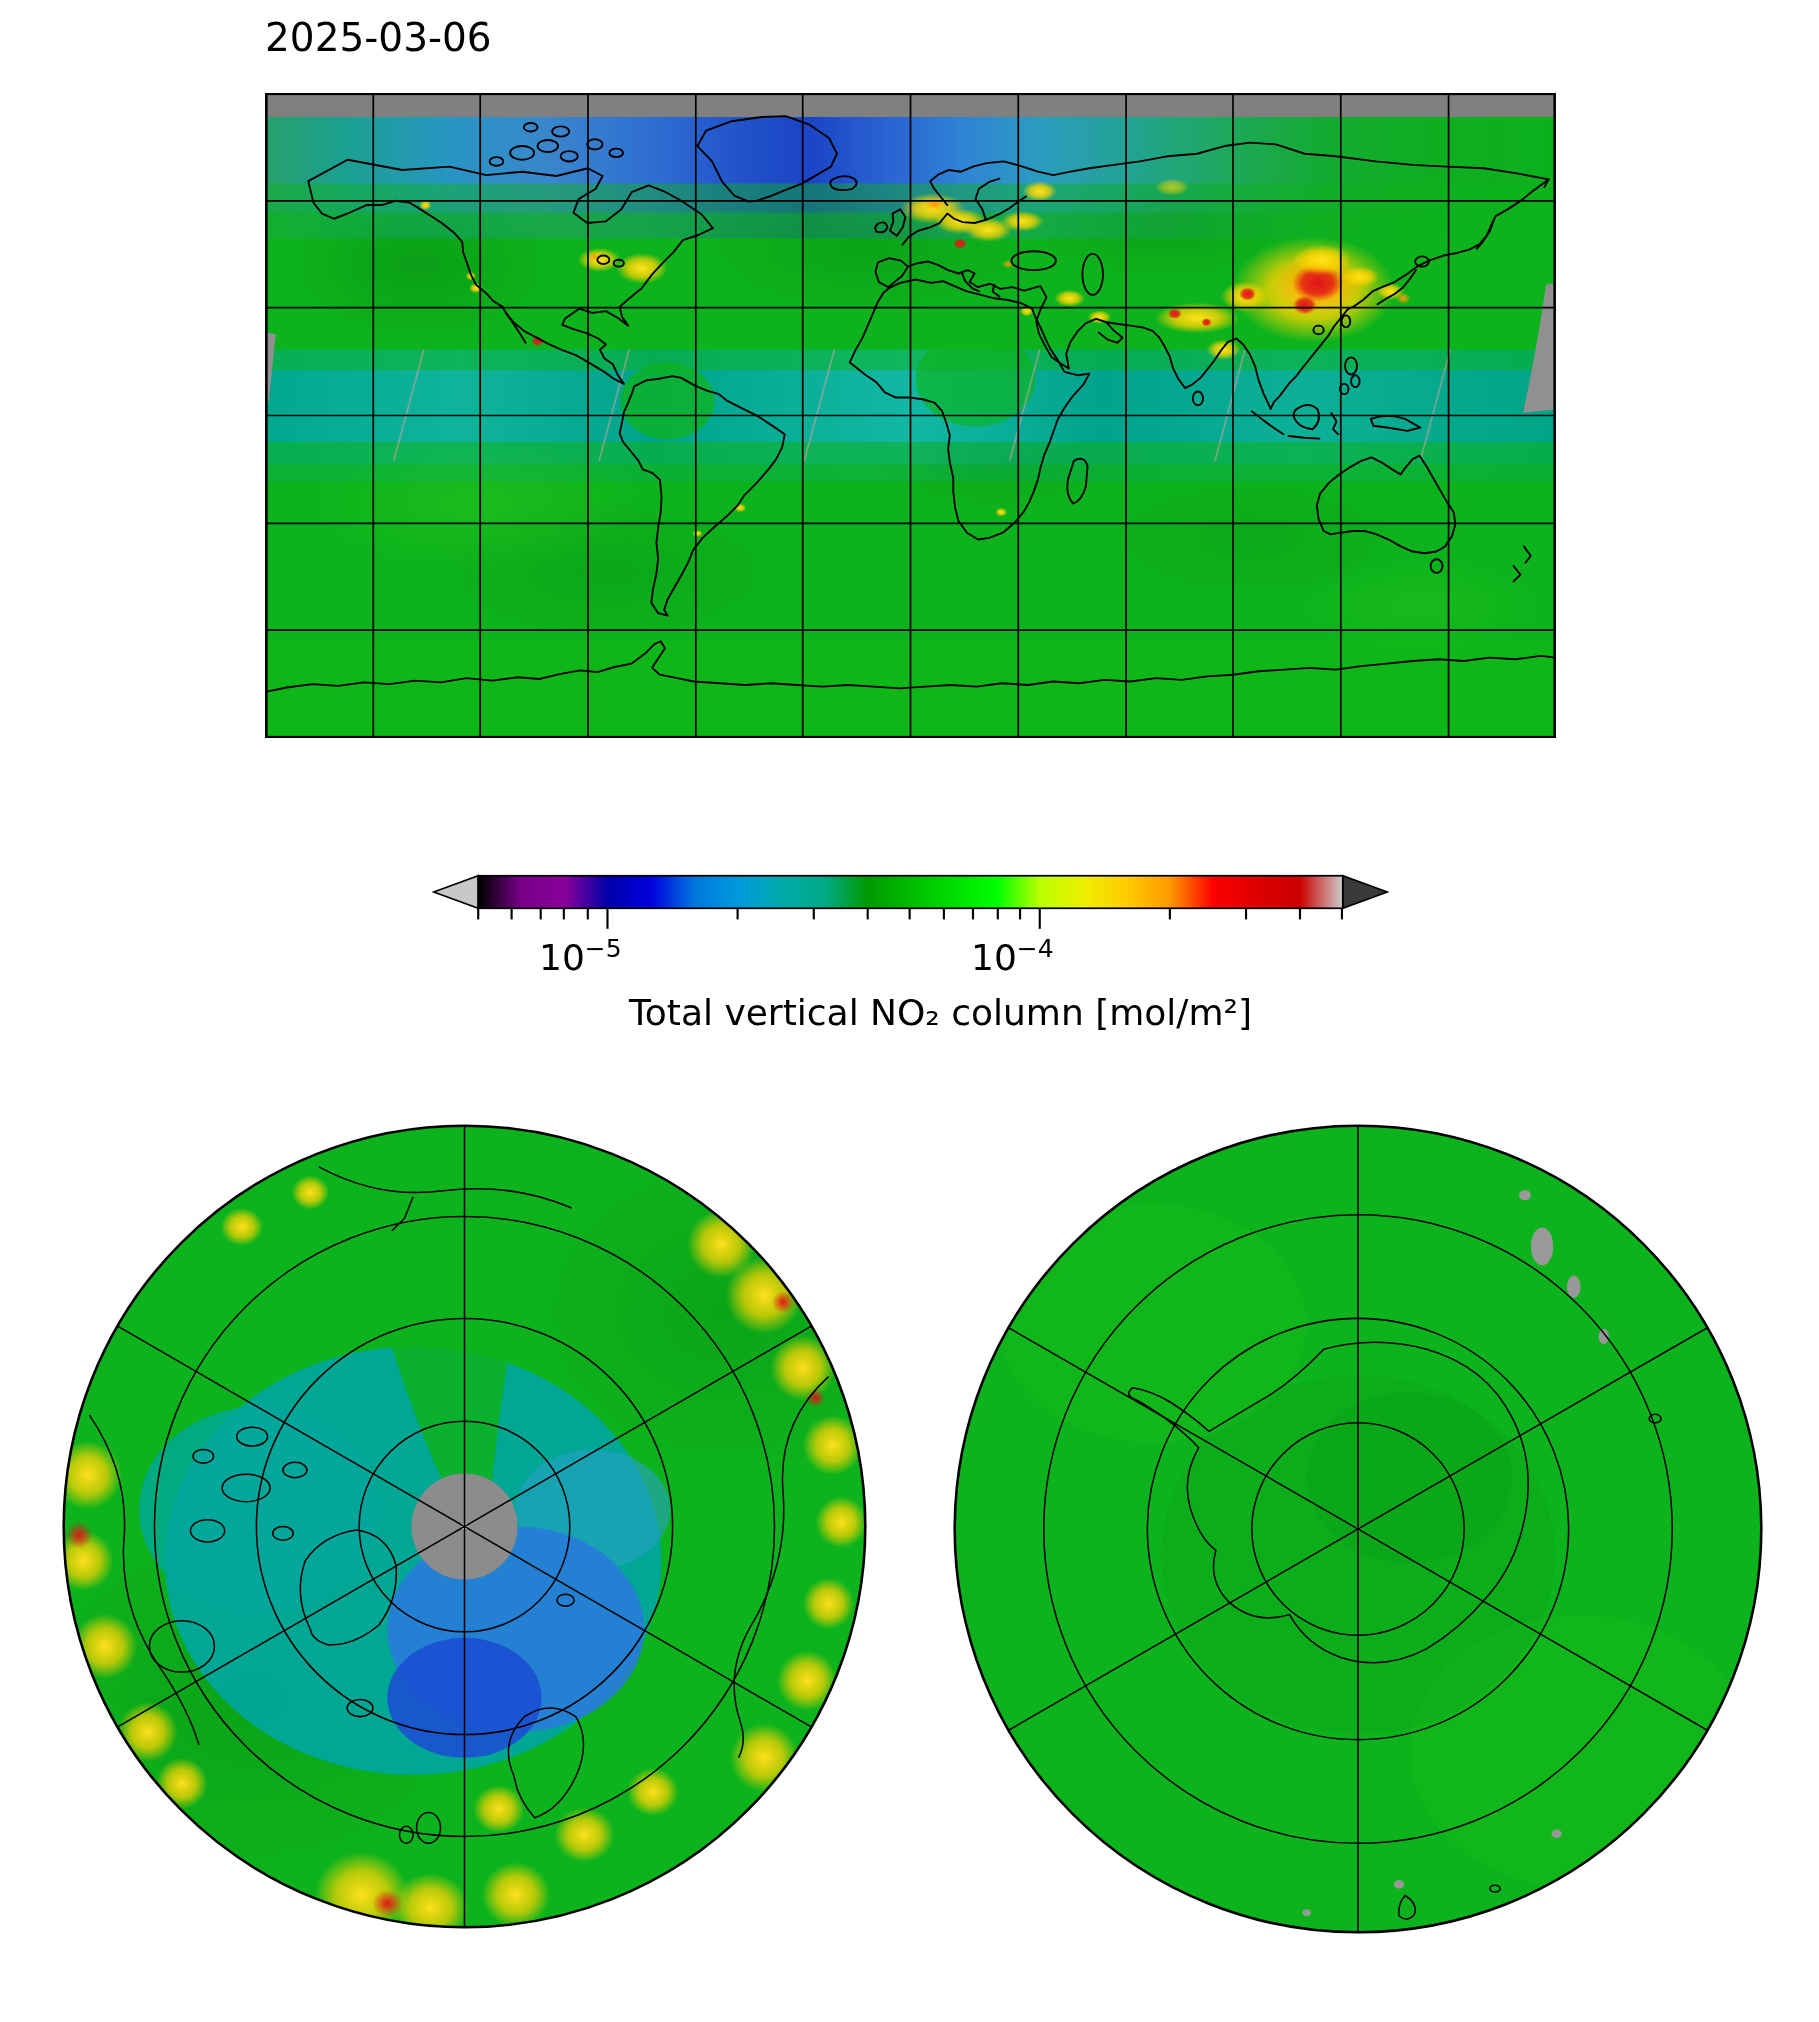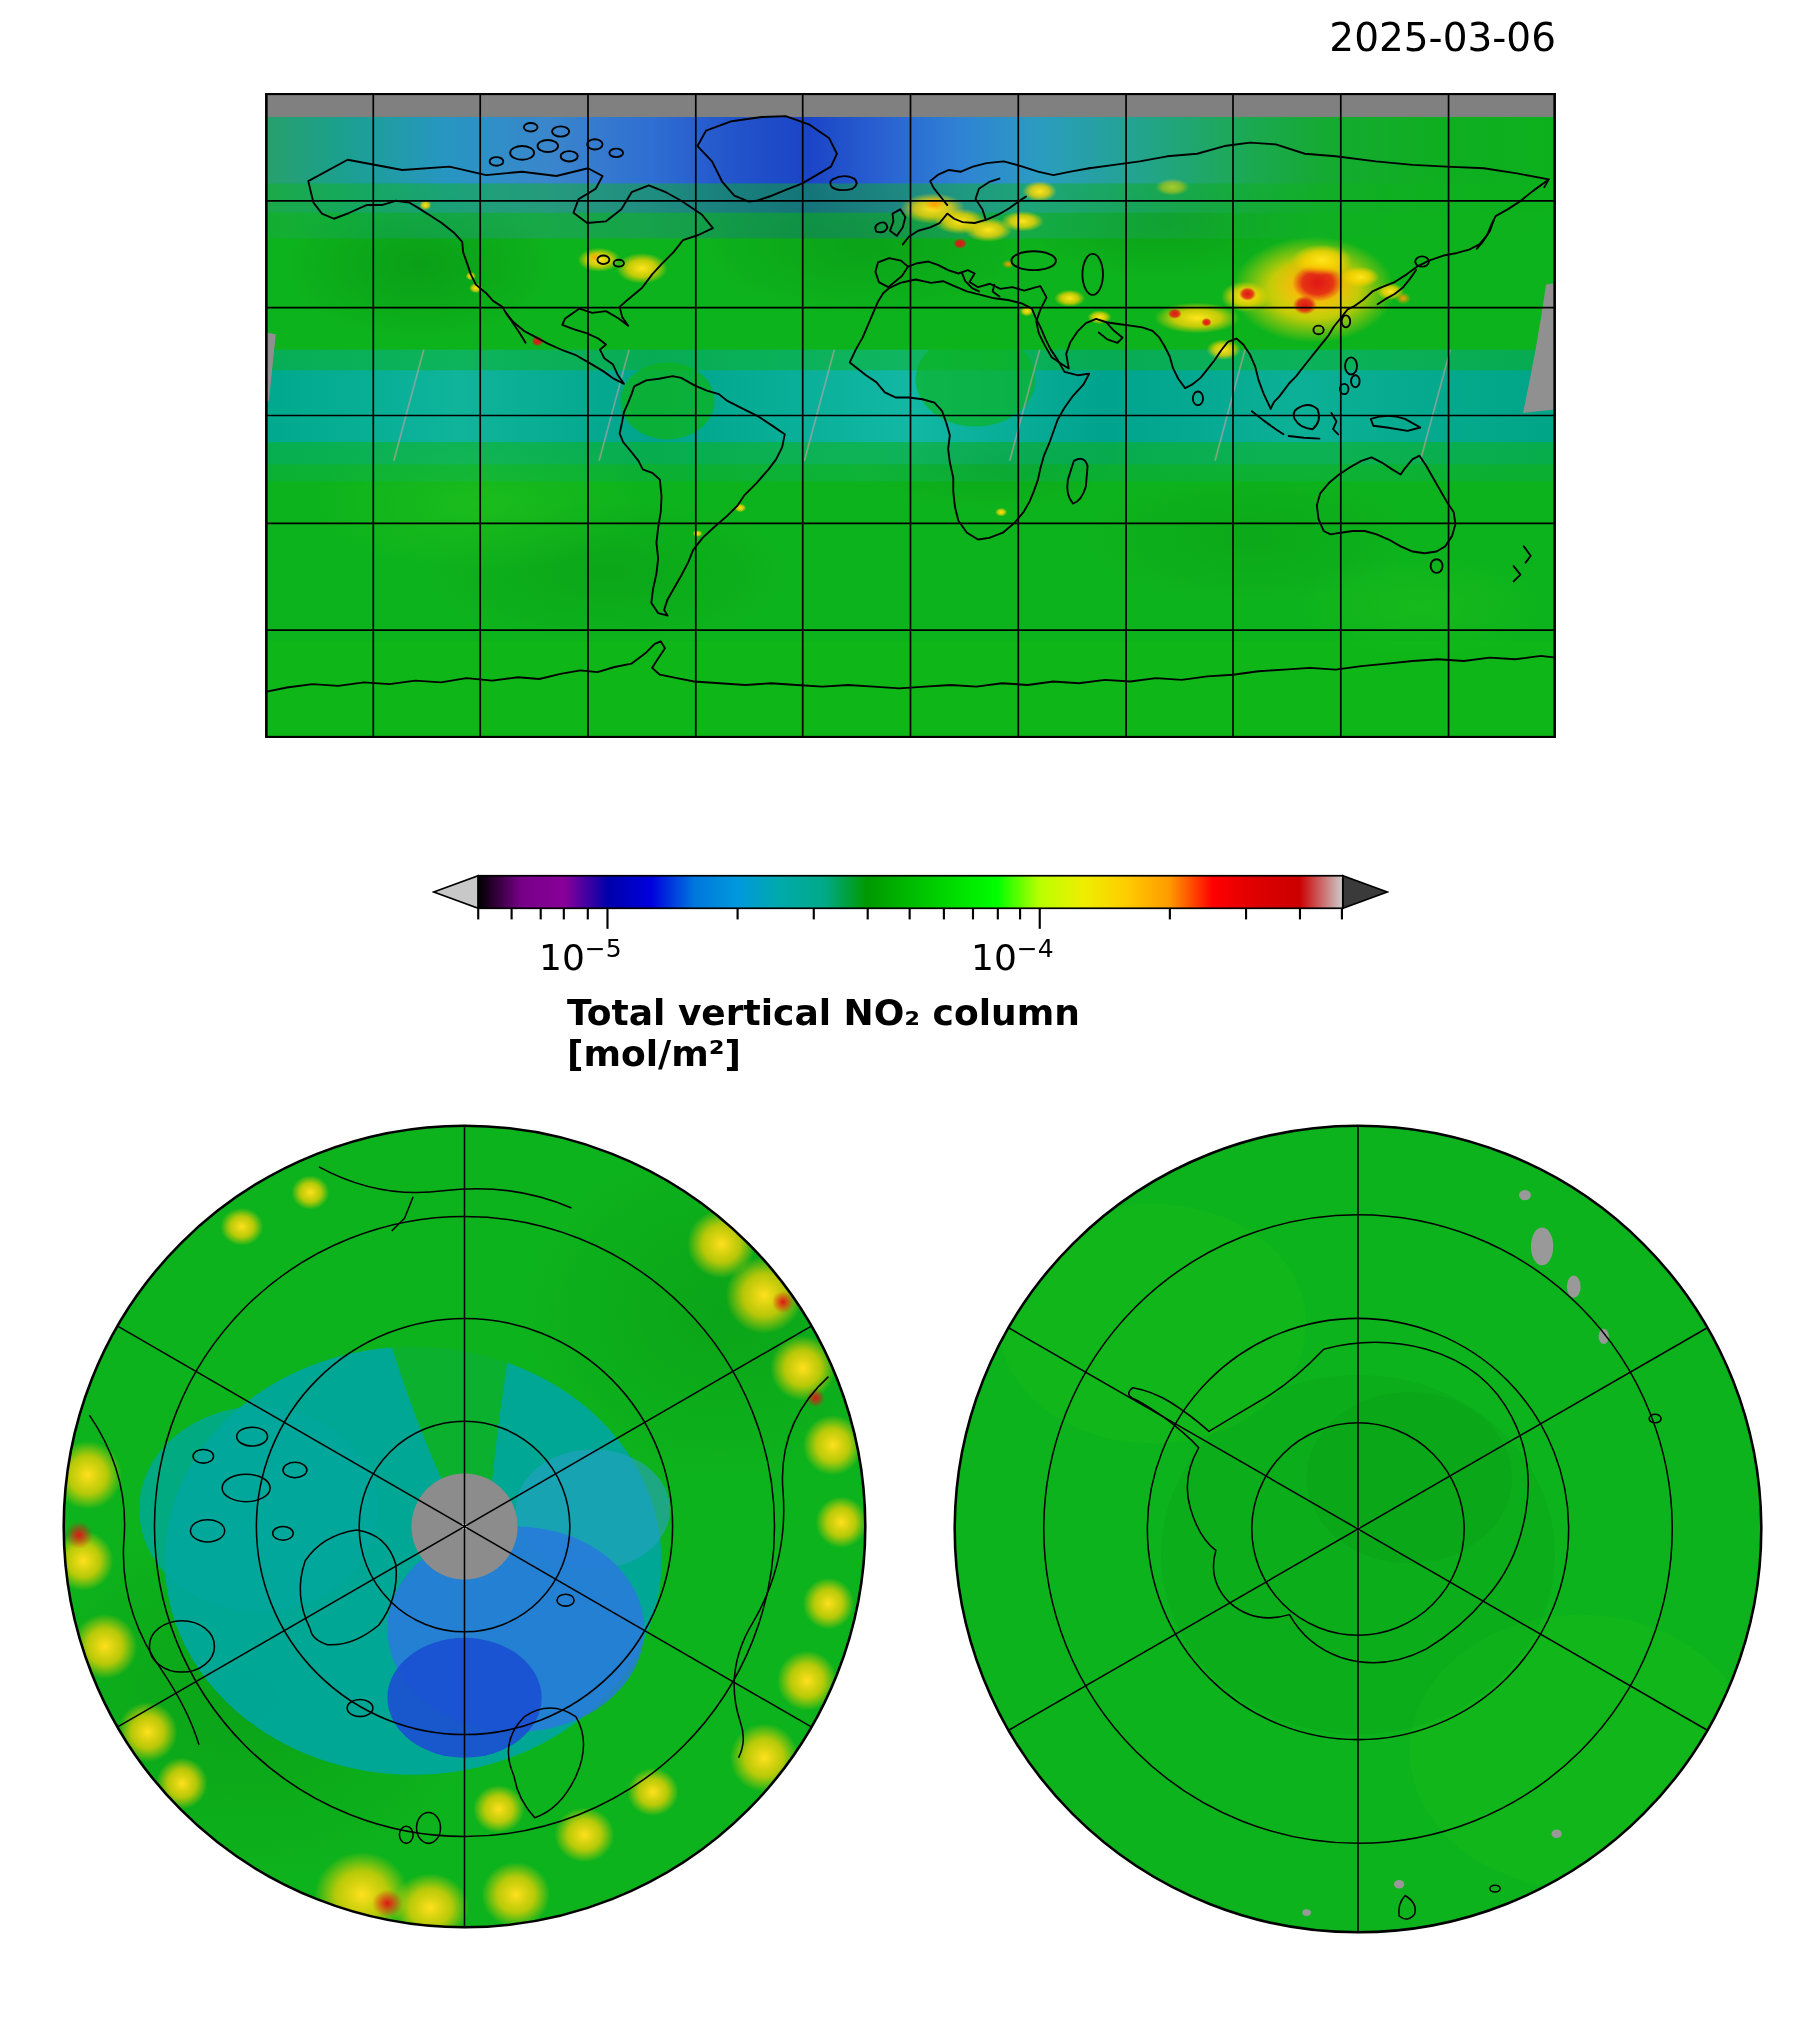--- a/index.html
+++ b/index.html
@@ -1,23 +1,23 @@
 <!DOCTYPE html>
 <html style="font-size:13.7px"><head>
 <meta charset="utf-8">
 <style>
   html,body{margin:0;padding:0;background:#fff;}
   .fig{position:relative;width:1819px;height:2022px;background:#ffffff;
        font-family:"DejaVu Sans","Liberation Sans",sans-serif;color:#000;}
   .abs{position:absolute;}
-  .plot-title{left:265px;top:15.4px;width:1291px;text-align:right;font-size:39px;color:#000;}
+  .plot-title{left:265px;top:15.4px;width:1291px;text-align:left;font-size:39px;color:#000;}
   .cbwrap{left:432px;top:874px;width:957px;height:163px;}
   .ticklabel{position:absolute;top:63px;width:137px;text-align:left;font-size:36px;}
   .tickexp{font-size:25px;position:relative;top:-13px;}
-  .cblabel{position:absolute;top:118px;left:135px;width:685px;text-align:left;font-size:36px;font-weight:bold;}
+  .cblabel{position:absolute;top:118px;left:135px;width:685px;text-align:right;font-size:36px;}
   svg{display:block;}
 </style>
 </head>
 <body>
 
 <div class="fig">
 
   <div class="abs plot-title">2025-03-06</div>
 
   <svg class="abs" style="left:265px;top:93px" width="1291" height="645" viewBox="0 0 1508 754">

